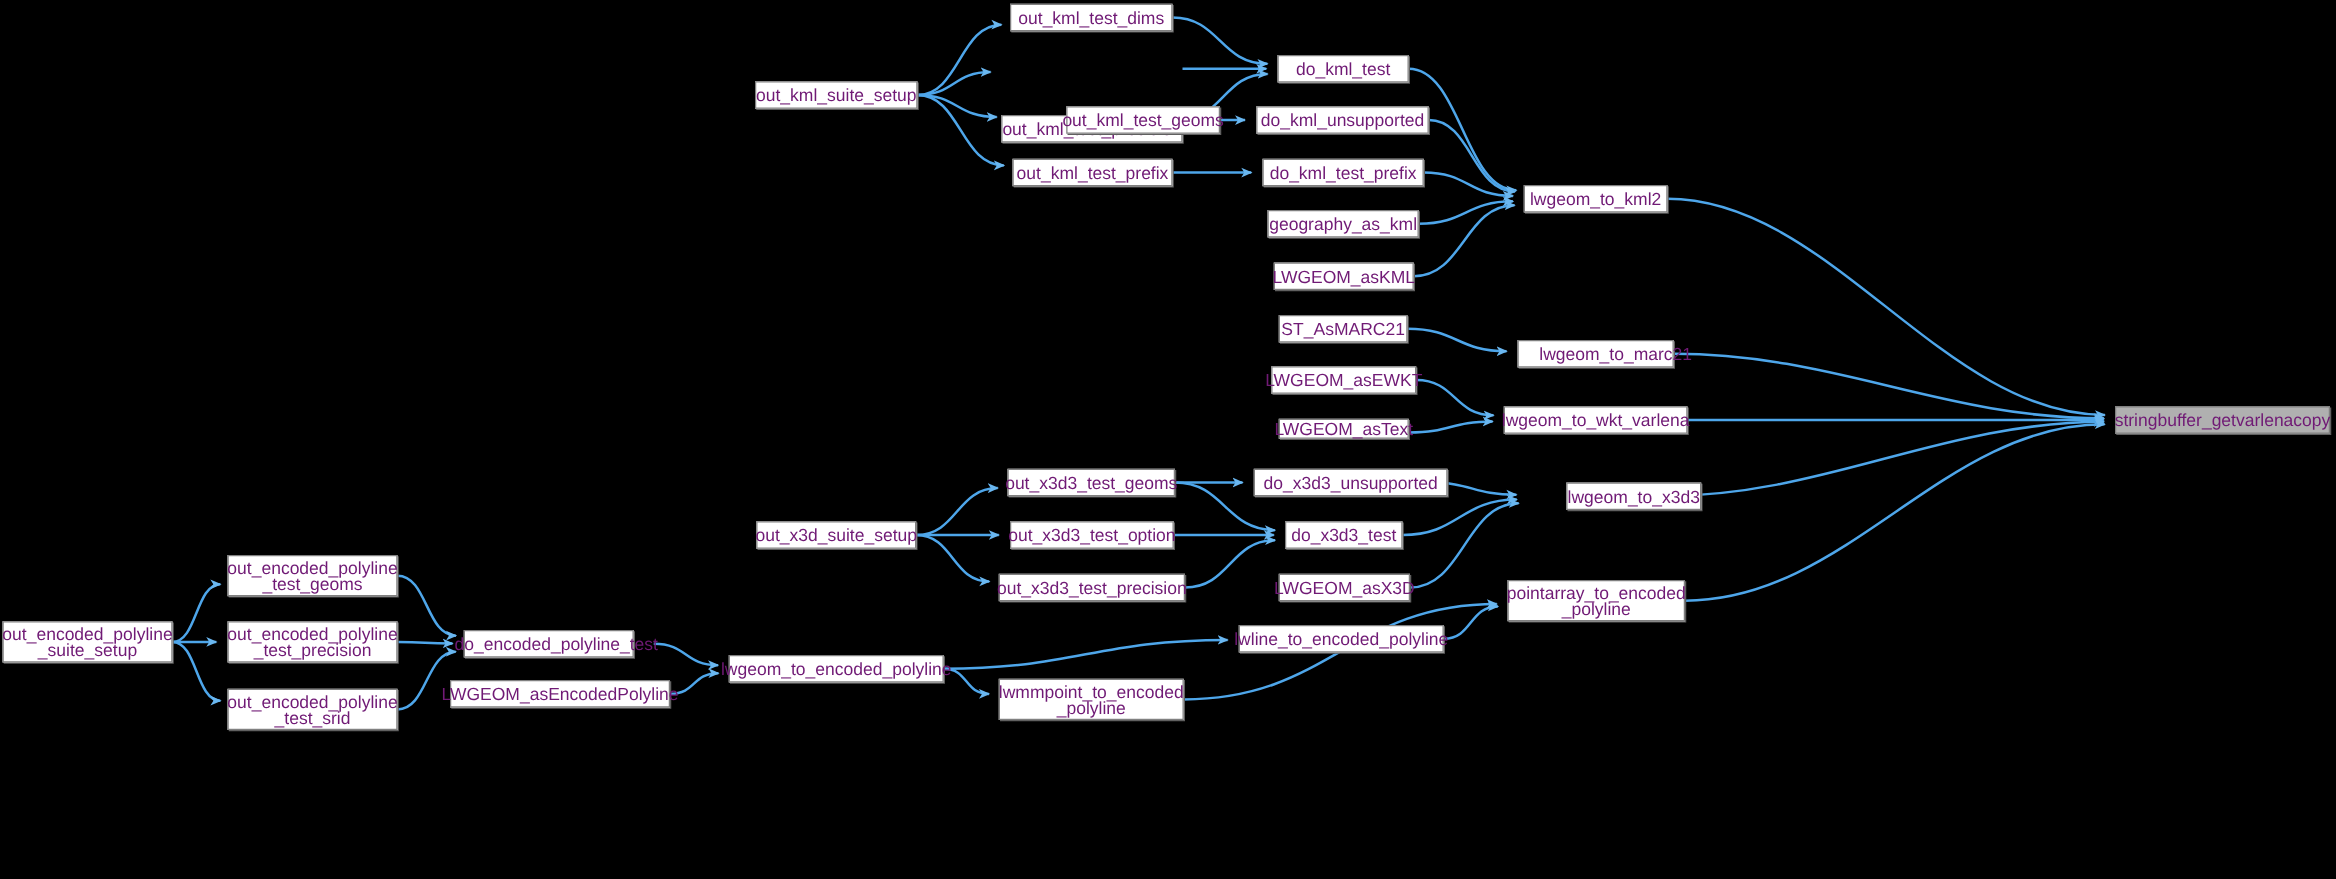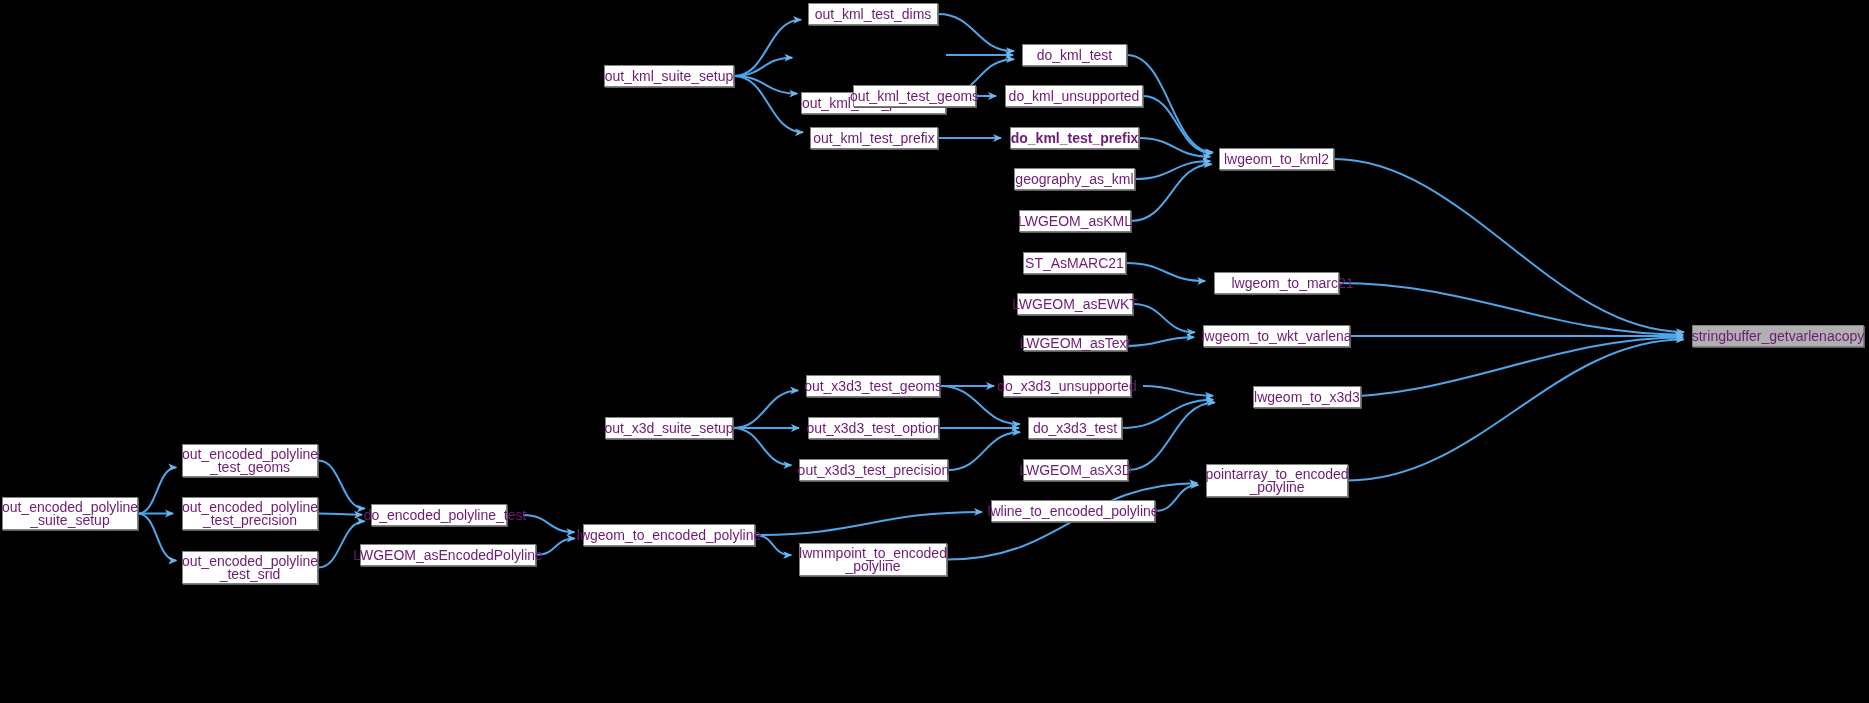--- a/index.html
+++ b/index.html
@@ -70,32 +70,32 @@
       </g>
   </svg>
   <div id="node-layer">
       <div class="node" style="left: 808px; top: 3px; width: 130px; height: 22px;">out_kml_test_dims</div>
       <div class="node" style="left: 801px; top: 44px; width: 145px; height: 22px; margin-top: 48px;">out_kml_test_precision</div>
       <div class="node" style="left: 1022px; top: 44px; width: 105px; height: 22px;">do_kml_test</div>
       <div class="node" style="left: 604px; top: 65px; width: 130px; height: 22px;">out_kml_suite_setup</div>
       <div class="node" style="left: 853px; top: 85px; width: 123px; height: 22px;">out_kml_test_geoms</div>
       <div class="node" style="left: 1005px; top: 85px; width: 138px; height: 22px;">do_kml_unsupported</div>
       <div class="node" style="left: 810px; top: 127px; width: 128px; height: 22px;">out_kml_test_prefix</div>
-      <div class="node" style="left: 1010px; top: 127px; width: 129px; height: 22px; font-weight: bold;">do_kml_test_prefix</div>
+      <div class="node" style="left: 1010px; top: 127px; width: 129px; height: 22px;">do_kml_test_prefix</div>
       <div class="node" style="left: 1219px; top: 148px; width: 115px; height: 22px;">lwgeom_to_kml2</div>
       <div class="node" style="left: 1014px; top: 168px; width: 121px; height: 22px;">geography_as_kml</div>
       <div class="node" style="left: 1019px; top: 210px; width: 112px; height: 22px;">LWGEOM_asKML</div>
       <div class="node" style="left: 1023px; top: 252px; width: 103px; height: 22px;">ST_AsMARC21</div>
       <div class="node" style="left: 1214px; top: 272px; width: 125px; height: 22px; padding-left: 32px;">lwgeom_to_marc21</div>
       <div class="node" style="left: 1017px; top: 293px; width: 116px; height: 22px;">LWGEOM_asEWKT</div>
       <div class="node" style="left: 1203px; top: 325px; width: 147px; height: 22px;">lwgeom_to_wkt_varlena</div>
       <div class="node hl" style="left: 1692px; top: 325px; width: 172px; height: 22px;">stringbuffer_getvarlenacopy</div>
       <div class="node" style="left: 1023px; top: 335px; width: 104px; height: 16px;">LWGEOM_asText</div>
       <div class="node" style="left: 806px; top: 375px; width: 134px; height: 22px;">out_x3d3_test_geoms</div>
-      <div class="node" style="left: 1003px; top: 375px; width: 128px; height: 22px;">do_x3d3_unsupported</div>
+      <div class="node" style="left: 1003px; top: 375px; width: 155px; height: 22px;">do_x3d3_unsupported</div>
       <div class="node" style="left: 1222px; top: 386px; width: 108px; height: 22px; margin-left: 31px;">lwgeom_to_x3d3</div>
       <div class="node" style="left: 605px; top: 417px; width: 128px; height: 22px;">out_x3d_suite_setup</div>
       <div class="node" style="left: 808px; top: 417px; width: 131px; height: 22px;">out_x3d3_test_option</div>
       <div class="node" style="left: 1028px; top: 417px; width: 94px; height: 22px;">do_x3d3_test</div>
       <div class="node" style="left: 799px; top: 459px; width: 149px; height: 22px;">out_x3d3_test_precision</div>
       <div class="node" style="left: 1023px; top: 459px; width: 105px; height: 22px;">LWGEOM_asX3D</div>
       <div class="node" style="left: 1206px; top: 464px; width: 142px; height: 33px;">pointarray_to_encoded
 _polyline</div>
       <div class="node" style="left: 182px; top: 444px; width: 136px; height: 33px;">out_encoded_polyline
 _test_geoms</div>

